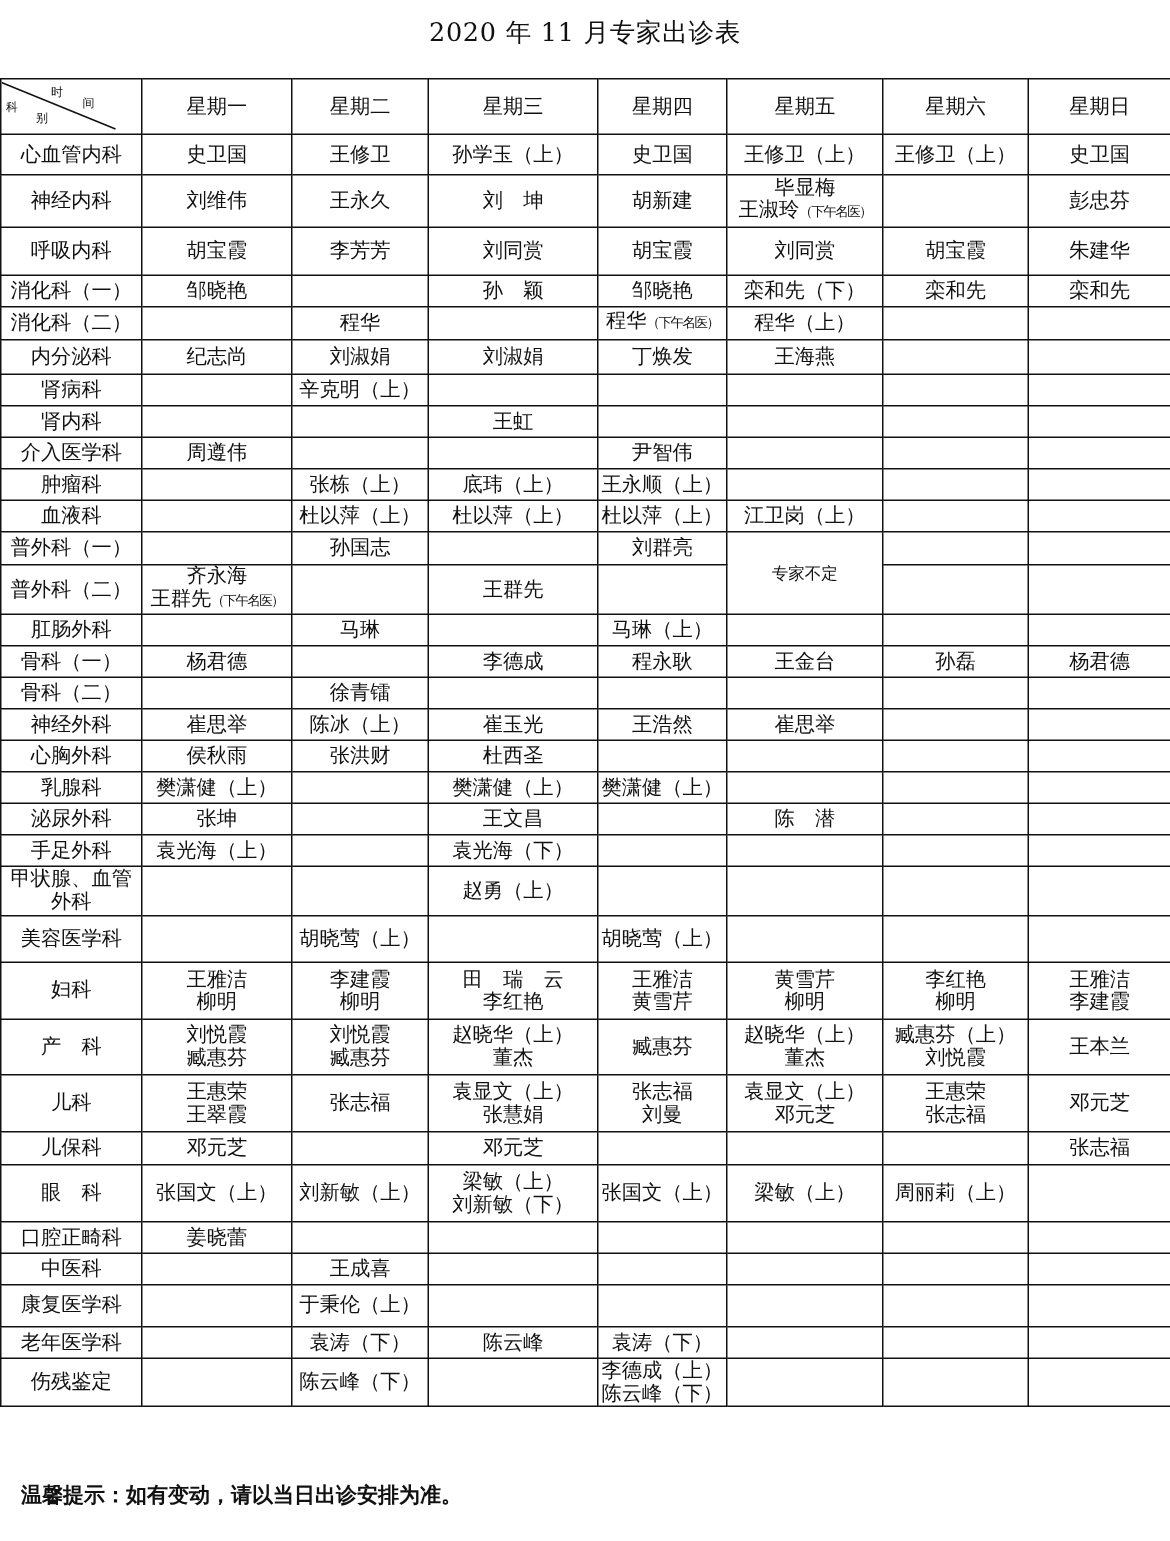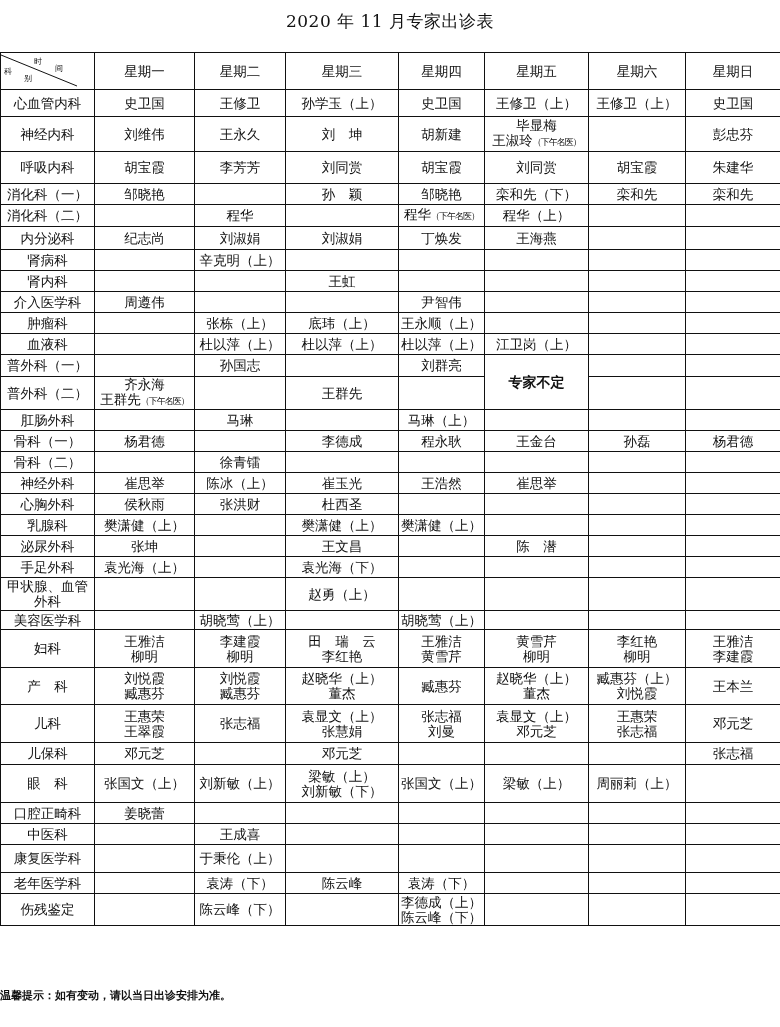--- a/index.html
+++ b/index.html
@@ -6,21 +6,21 @@
   body { width:780px; height:1027px; position:relative; overflow:hidden; font-family:"DejaVu Sans", sans-serif; color:#111; }
   .title { position:absolute; top:10px; left:0; width:780px; text-align:center; font-family:"DejaVu Serif", serif; font-size:17px; letter-spacing:0.5px; }
   table.sched { position:absolute; top:52px; left:0; width:780px; border-collapse:collapse; table-layout:fixed; }
   table.sched td { border:1px solid #111; text-align:center; vertical-align:middle; font-size:13.5px; line-height:15px; padding:0; overflow:hidden; white-space:nowrap; }
   td.dept { font-size:13.5px; }
   td.hdr { font-size:13.5px; }
   .corner { position:relative; height:100%; }
   .corner svg { position:absolute; left:0; top:0; }
   .corner span { position:absolute; font-size:8px; line-height:8px; }
   .small { font-size:9px; letter-spacing:-1px; }
-  .note { position:absolute; top:988px; left:0; font-size:11px; font-weight:bold; font-family:"DejaVu Serif", serif; }
+  .note { position:absolute; top:988px; left:14px; font-size:14px; font-weight:bold; font-family:"DejaVu Serif", serif; }
   .line { display:block; }
 </style>
 </head>
 <body>
 
 <div class="title">2020 年 11 月专家出诊表</div>
 
 <table class="sched">
   <colgroup>
     <col style="width:94px">
@@ -281,21 +281,21 @@
           <span class="line">普外科（一）</span>
         </td>
         <td></td>
         <td>
           <span class="line">孙国志</span>
         </td>
         <td></td>
         <td>
           <span class="line">刘群亮</span>
         </td>
-        <td rowspan="2" style="font-size: 14px; font-weight: bold;">
+        <td rowspan="2" style="font-size: 11px;">
           <span class="line">专家不定</span>
         </td>
         <td></td>
         <td></td>
       </tr>
       <tr style="height: 33px;">
         <td class="dept">
           <span class="line">普外科（二）</span>
         </td>
         <td>
@@ -464,21 +464,21 @@
         <td></td>
         <td></td>
         <td>
           <span class="line">赵勇（上）</span>
         </td>
         <td></td>
         <td></td>
         <td></td>
         <td></td>
       </tr>
-      <tr style="height: 19px; margin-left: 41px;">
+      <tr style="height: 31px; margin-left: 41px;">
         <td class="dept">
           <span class="line">美容医学科</span>
         </td>
         <td></td>
         <td>
           <span class="line">胡晓莺（上）</span>
         </td>
         <td></td>
         <td>
           <span class="line">胡晓莺（上）</span>

